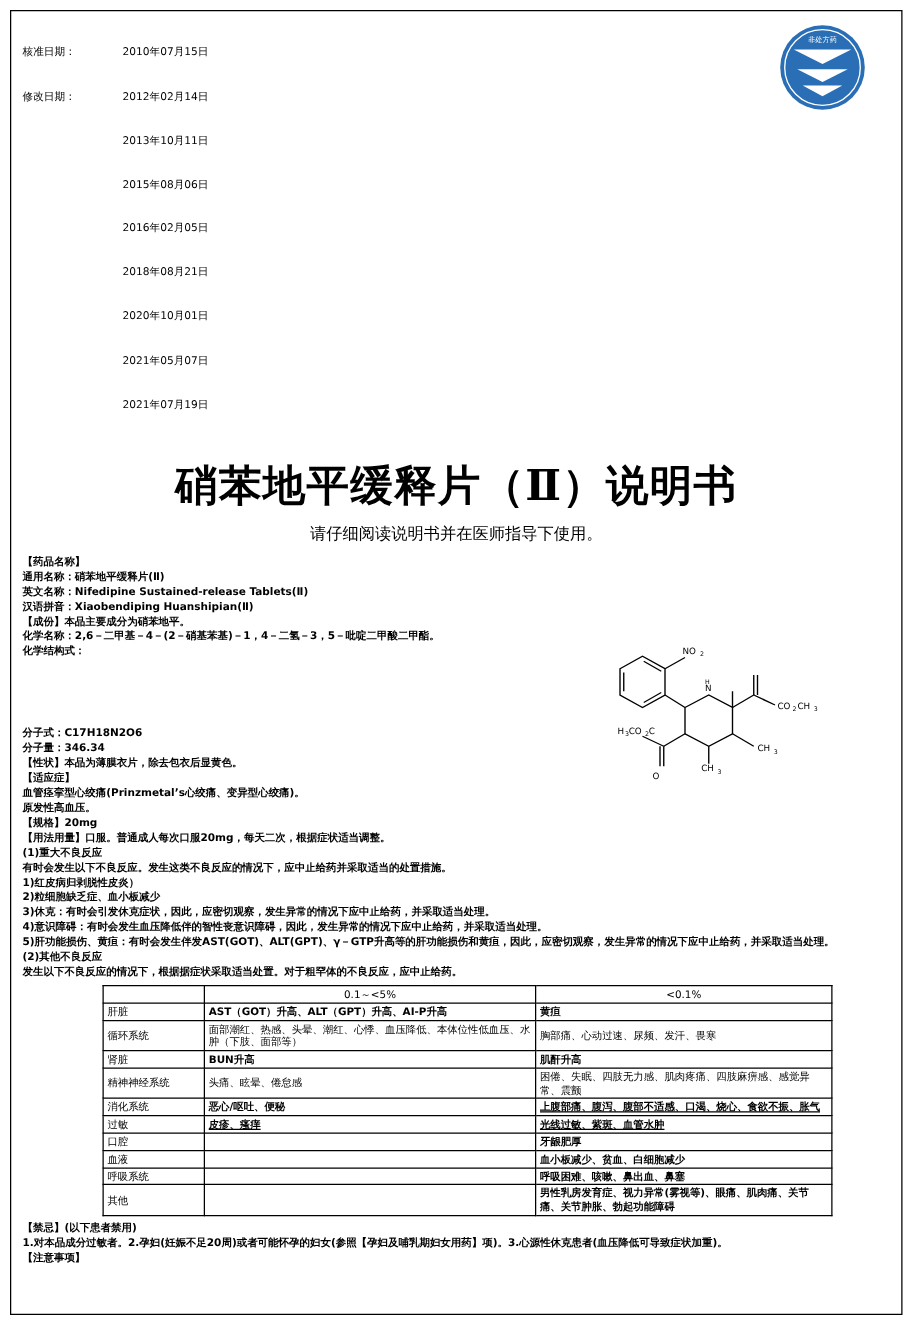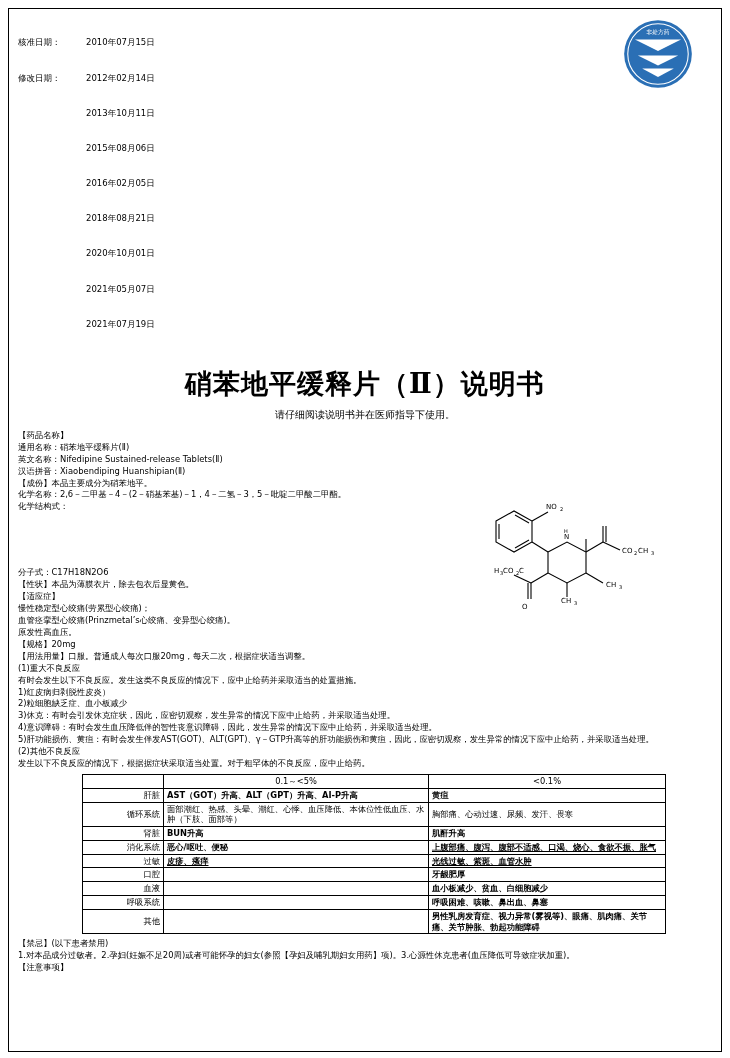--- a/index.html
+++ b/index.html
@@ -20,62 +20,62 @@
     position:absolute;
     left:8px; top:8px; right:8px; bottom:6px;
     border:1px solid #000;
     pointer-events:none;
   }
   .inner{position:relative;z-index:2;}
 
   
   .hdr{display:flex;justify-content:space-between;align-items:flex-start;}
   .dates{font-size:8.5px;line-height:1.38;white-space:pre;}
-  .dates .row{display:flex;}
+  .dates .row{display:flex;gap:12px;}
   .dates .lbl{width:68px;}
   .logo{width:72px;height:72px;margin-right:18px;margin-top:4px;}
 
   h1.title{
     text-align:center;
-    font-size:27px;
+    font-size:34px;
     font-weight:bold;
     margin:12px 0 6px 0;
     letter-spacing:1px;
     font-family:"DejaVu Serif","Liberation Serif",serif;
   }
   .subtitle{
     text-align:center;
-    font-size:10px;
+    font-size:13px;
     margin:0 0 8px 0;
     font-family:"DejaVu Serif","Liberation Serif",serif;
   }
 
   
   .sec{font-size:8.4px;line-height:1.42;}
-  .sec p{margin:0;}
+  .sec p{margin:0;font-weight:bold;}
   .bold{font-weight:bold;}
 
   .struct-wrap{position:relative;}
   .struct-svg{position:absolute;right:26px;top:-2px;}
 
   
   table.adr{
     border-collapse:collapse;
     width:562px;
     margin:4px 0 4px 64px;
     font-size:8.3px;
     table-layout:fixed;
   }
   table.adr td,table.adr th{
     border:1px solid #000;
     padding:1px 3px;
     vertical-align:middle;
     line-height:1.3;
   }
-  table.adr .c0{width:74px;text-align:right;margin-left:36px;}
+  table.adr .c0{width:74px;text-align:left;margin-left:36px;}
   table.adr .c1{width:258px;}
   table.adr .c2{width:230px;}
   table.adr thead td{text-align:center;font-weight:normal;}
   .ul{text-decoration:underline;}
 </style>
 </head>
 <body>
 
 <div class="page">
   <div class="frame"></div>
@@ -163,23 +163,23 @@
             <text x="125" y="104">CH</text>
               <text x="138" y="106" font-size="5">3</text>
             <text x="128" y="40">N</text>
             <text x="128" y="34" font-size="5">H</text>
           </g>
         </svg>
         <p style="height:54px"></p>
       </div>
 
       <p>分子式：C17H18N2O6</p>
+      <p>分子量：346.34</p>
       <p>【性状】本品为薄膜衣片，除去包衣后显黄色。</p>
       <p>【适应症】</p>
-      <p>慢性稳定型心绞痛(劳累型心绞痛)；</p>
       <p>血管痉挛型心绞痛(Prinzmetal’s心绞痛、变异型心绞痛)。</p>
       <p>原发性高血压。</p>
       <p>【规格】20mg</p>
       <p><span>【用法用量】</span><span>口服。普通成人每次口服20mg，每天二次，根据症状适当调整。</span></p>
 
       <p>(1)重大不良反应</p>
       <p>有时会发生以下不良反应。发生这类不良反应的情况下，应中止给药并采取适当的处置措施。</p>
       <p>1)红皮病归剥脱性皮炎）</p>
       <p>2)粒细胞缺乏症、血小板减少</p>
       <p>3)休克：有时会引发休克症状，因此，应密切观察，发生异常的情况下应中止给药，并采取适当处理。</p>
@@ -207,20 +207,25 @@
             <td class="c0">循环系统</td>
             <td class="c1">面部潮红、热感、头晕、潮红、心悸、血压降低、本体位性低血压、水肿（下肢、面部等）</td>
             <td class="c2">胸部痛、心动过速、尿频、发汗、畏寒</td>
           </tr>
           <tr>
             <td class="c0">肾脏</td>
             <td class="c1 bold">BUN升高</td>
             <td class="c2 bold">肌酐升高</td>
           </tr>
           <tr>
+            <td class="c0">精神神经系统</td>
+            <td class="c1">头痛、眩晕、倦怠感</td>
+            <td class="c2">困倦、失眠、四肢无力感、肌肉疼痛、四肢麻痹感、感觉异常、震颤</td>
+          </tr>
+          <tr>
             <td class="c0">消化系统</td>
             <td class="c1 bold">恶心/呕吐、便秘</td>
             <td class="c2 bold ul">上腹部痛、腹泻、腹部不适感、口渴、烧心、食欲不振、胀气</td>
           </tr>
           <tr>
             <td class="c0">过敏</td>
             <td class="c1 bold ul">皮疹、瘙痒</td>
             <td class="c2 bold ul">光线过敏、紫斑、血管水肿</td>
           </tr>
           <tr>

